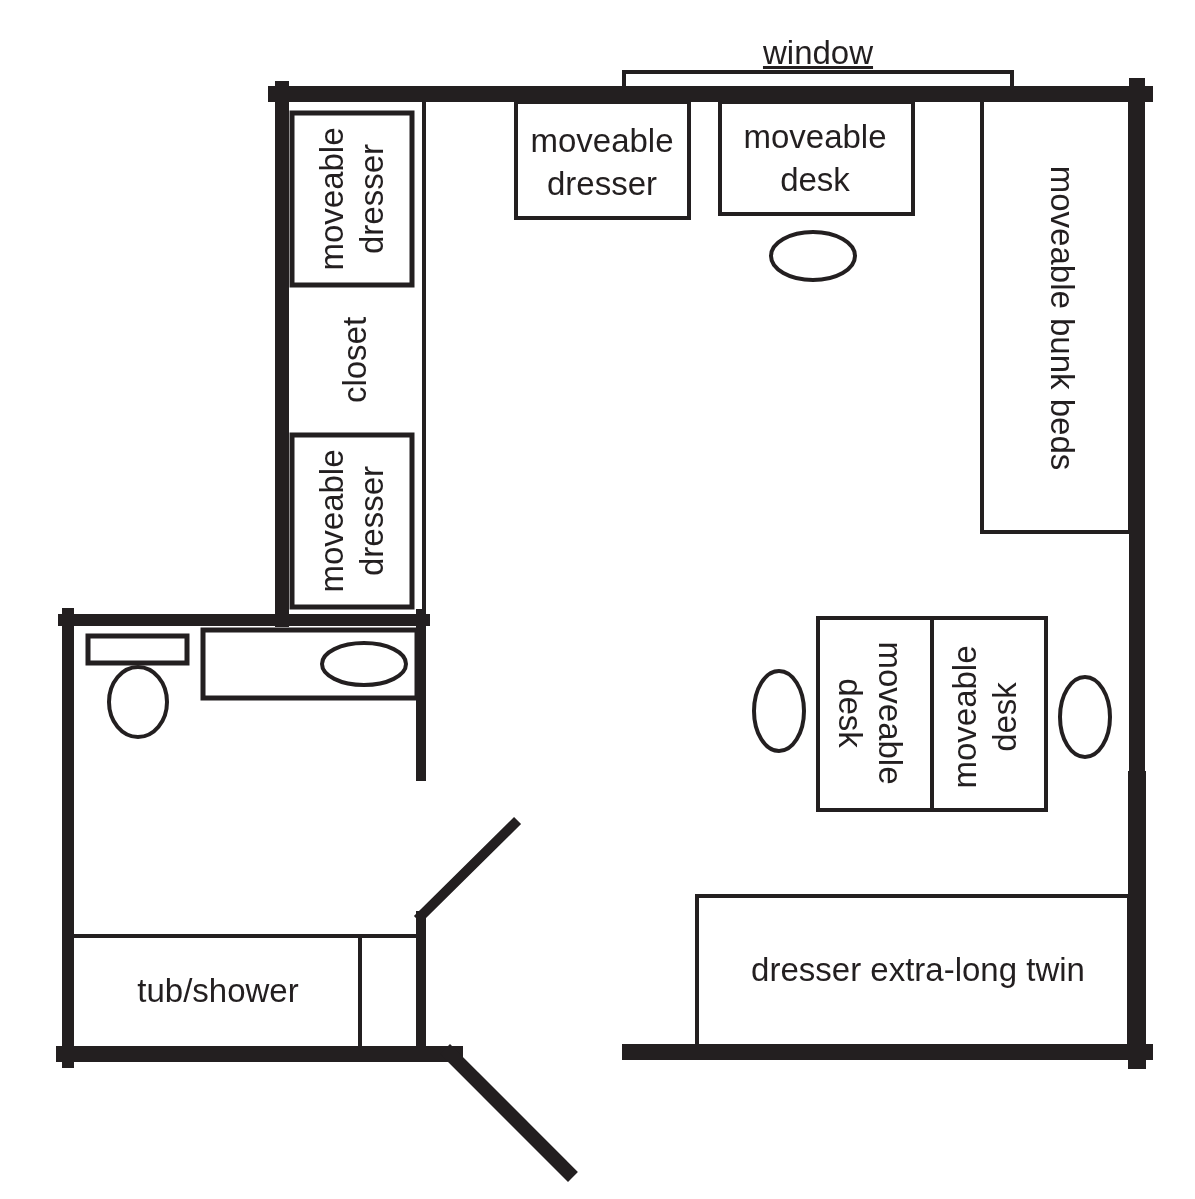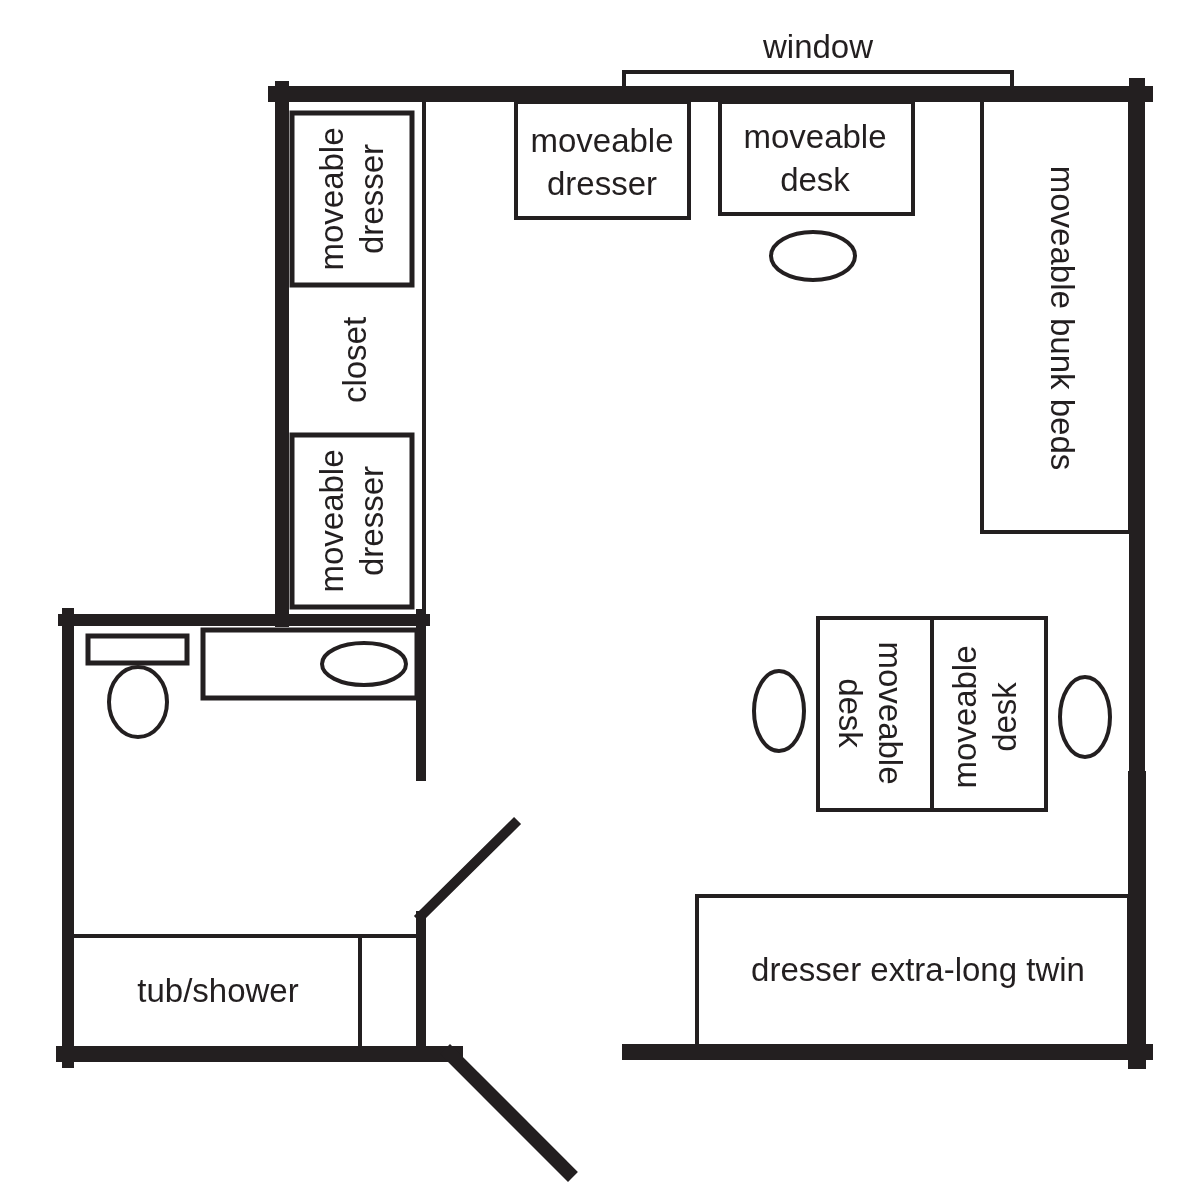--- a/index.html
+++ b/index.html
@@ -57,21 +57,21 @@
 
     <rect x="818" y="618" width="114" height="192" stroke-width="4"></rect>
     <rect x="932" y="618" width="114" height="192" stroke-width="4"></rect>
     <ellipse cx="779" cy="711" rx="25" ry="40" stroke-width="4"></ellipse>
     <ellipse cx="1085" cy="717" rx="25" ry="40" stroke-width="4"></ellipse>
 
     <rect x="697" y="896" width="432" height="150" stroke-width="4"></rect>
   </g>
 </svg>
 
-<div class="lbl center" style="left:818px; top:47px;">window</div>
+<div class="lbl center" style="left:818px; top:53px;text-decoration:underline;">window</div>
 
 <div class="lbl rot-ccw" style="left:352px; top:199px;">
   <div>moveable</div>
   <div>dresser</div>
 </div>
 
 <div class="lbl rot-ccw" style="left:355px; top:360px;">closet</div>
 
 <div class="lbl rot-ccw" style="left:352px; top:521px;">
   <div>moveable</div>

